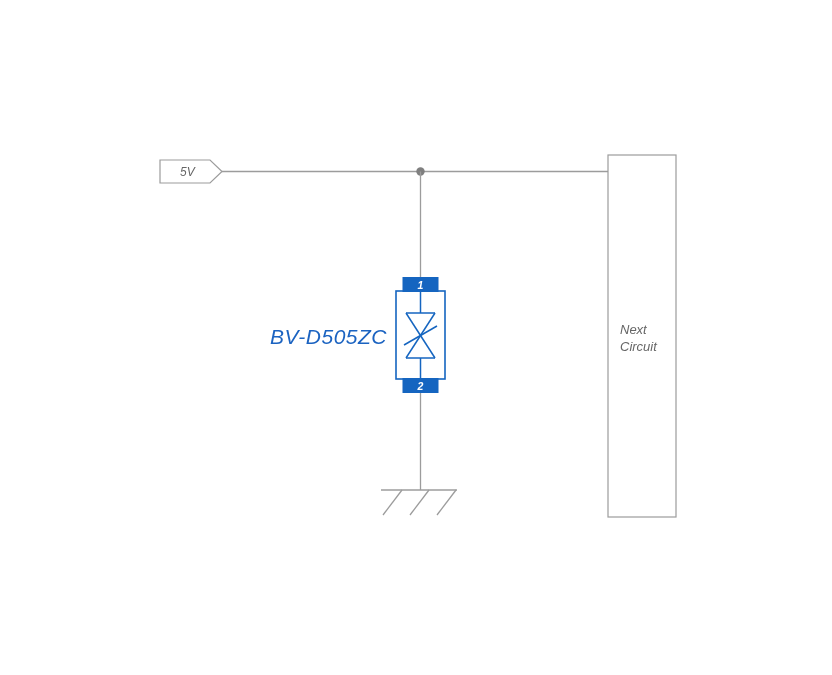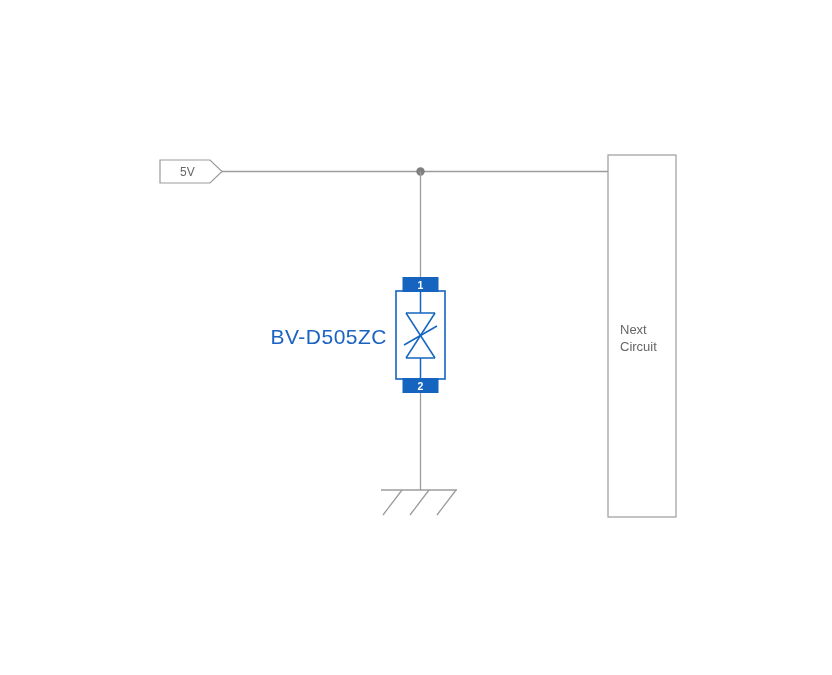--- a/index.html
+++ b/index.html
@@ -7,20 +7,21 @@
     padding: 0;
     background: #ffffff;
     font-family: "Liberation Sans", sans-serif;
   }
   .canvas {
     position: relative;
     width: 832px;
     height: 675px;
     background: #ffffff;
     overflow: hidden;
+    font-style: italic;
   }
   svg { display: block; }
 
   .wire {
     stroke: #9c9c9c;
     stroke-width: 1.3;
     fill: none;
   }
   .outline {
     stroke: #9c9c9c;

